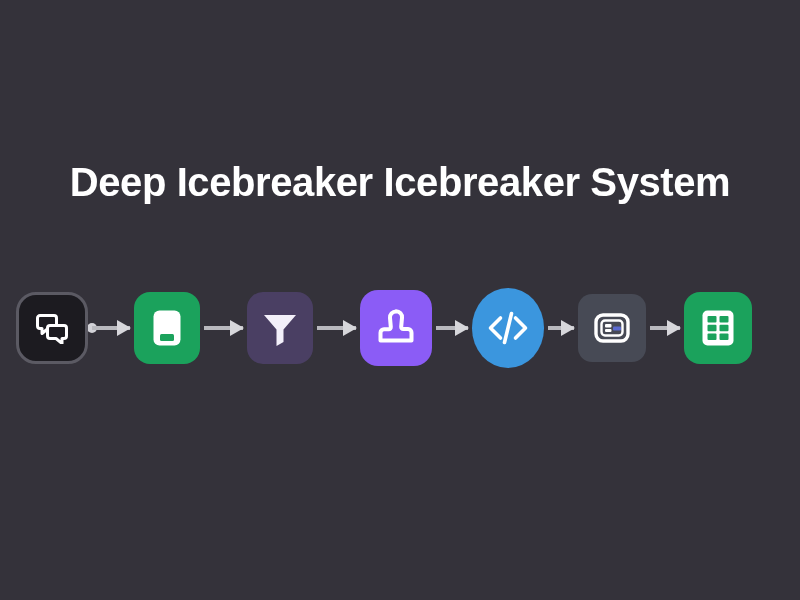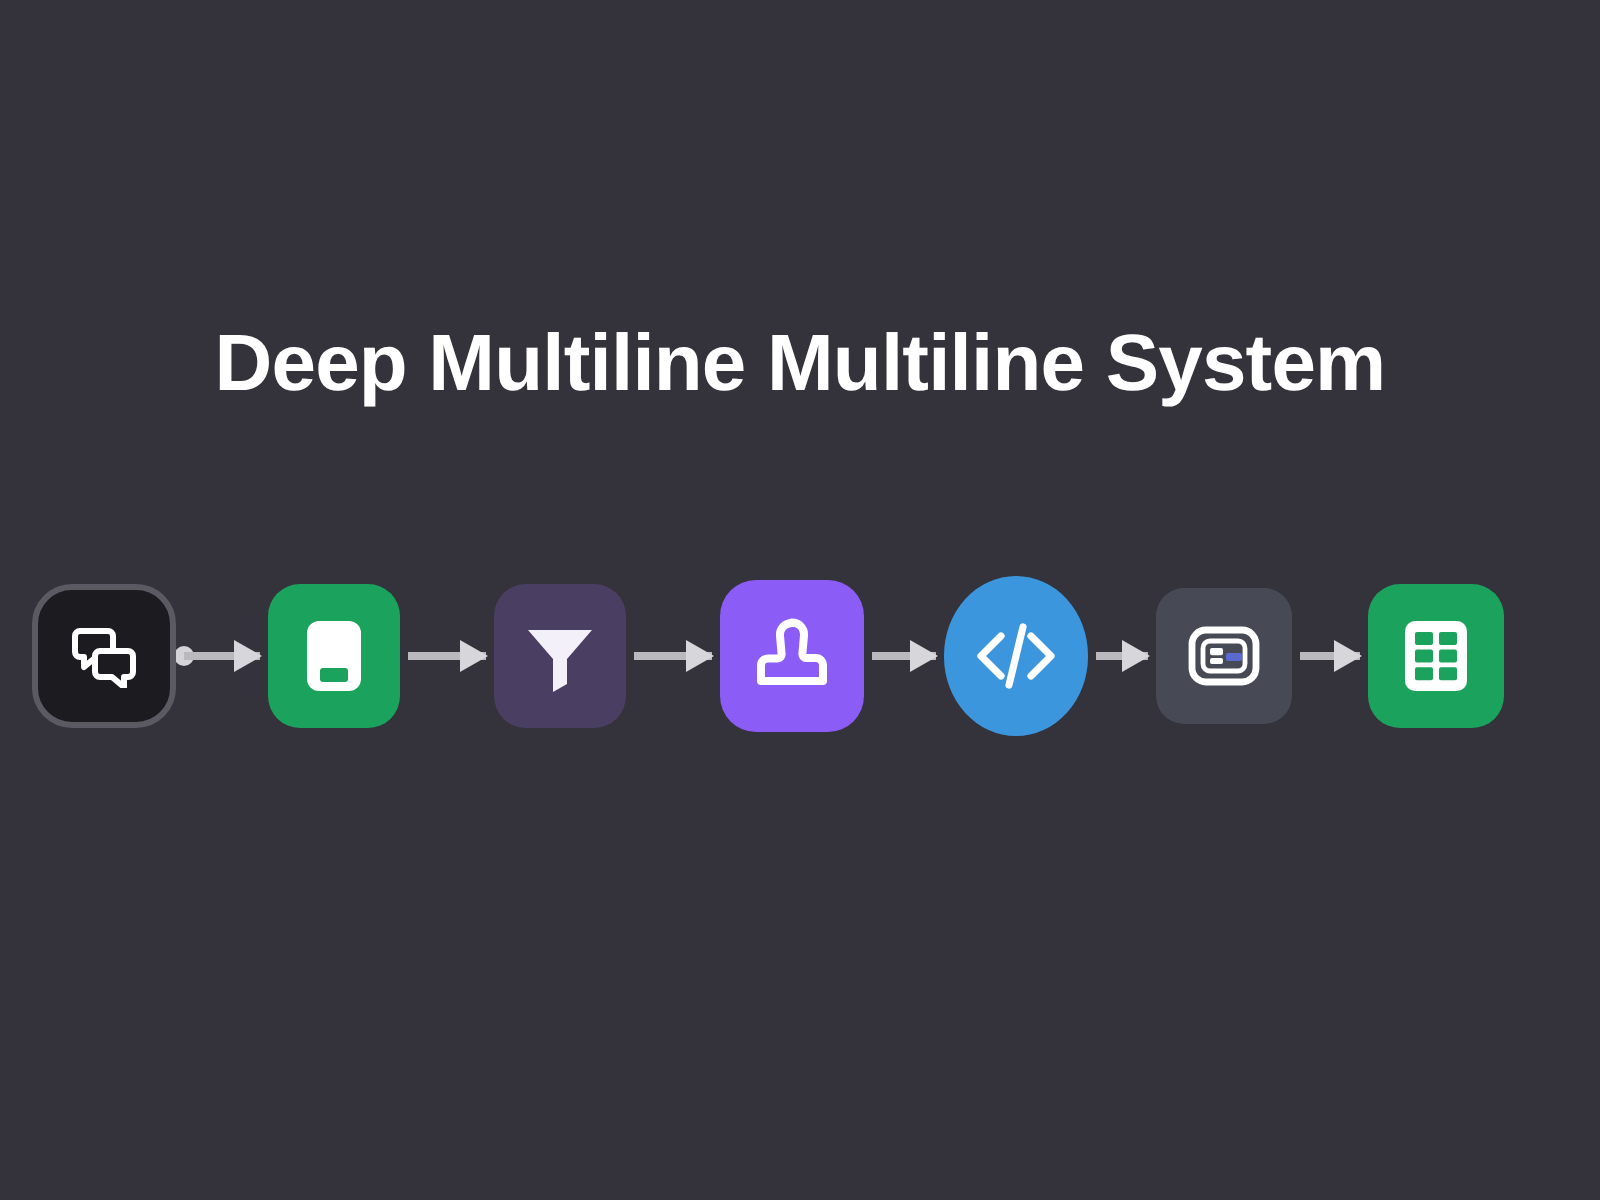--- a/index.html
+++ b/index.html
@@ -139,21 +139,21 @@
   .e3 { left: 317px; width: 39px; }
   .e4 { left: 436px; width: 32px; }
   .e5 { left: 548px; width: 26px; }
   .e6 { left: 650px; width: 30px; }
 </style>
 </head>
 <body>
 
 <div id="canvas">
 
-  <div id="title">Deep Multiline Multiline System</div>
+  <div id="title">Deep Icebreaker Icebreaker System</div>
 
   <div id="flow">
 
     <div class="edge e1">
       <div class="dot"></div>
       <div class="line"></div>
       <div class="head"></div>
     </div>
     <div class="edge e2">
       <div class="line"></div>

